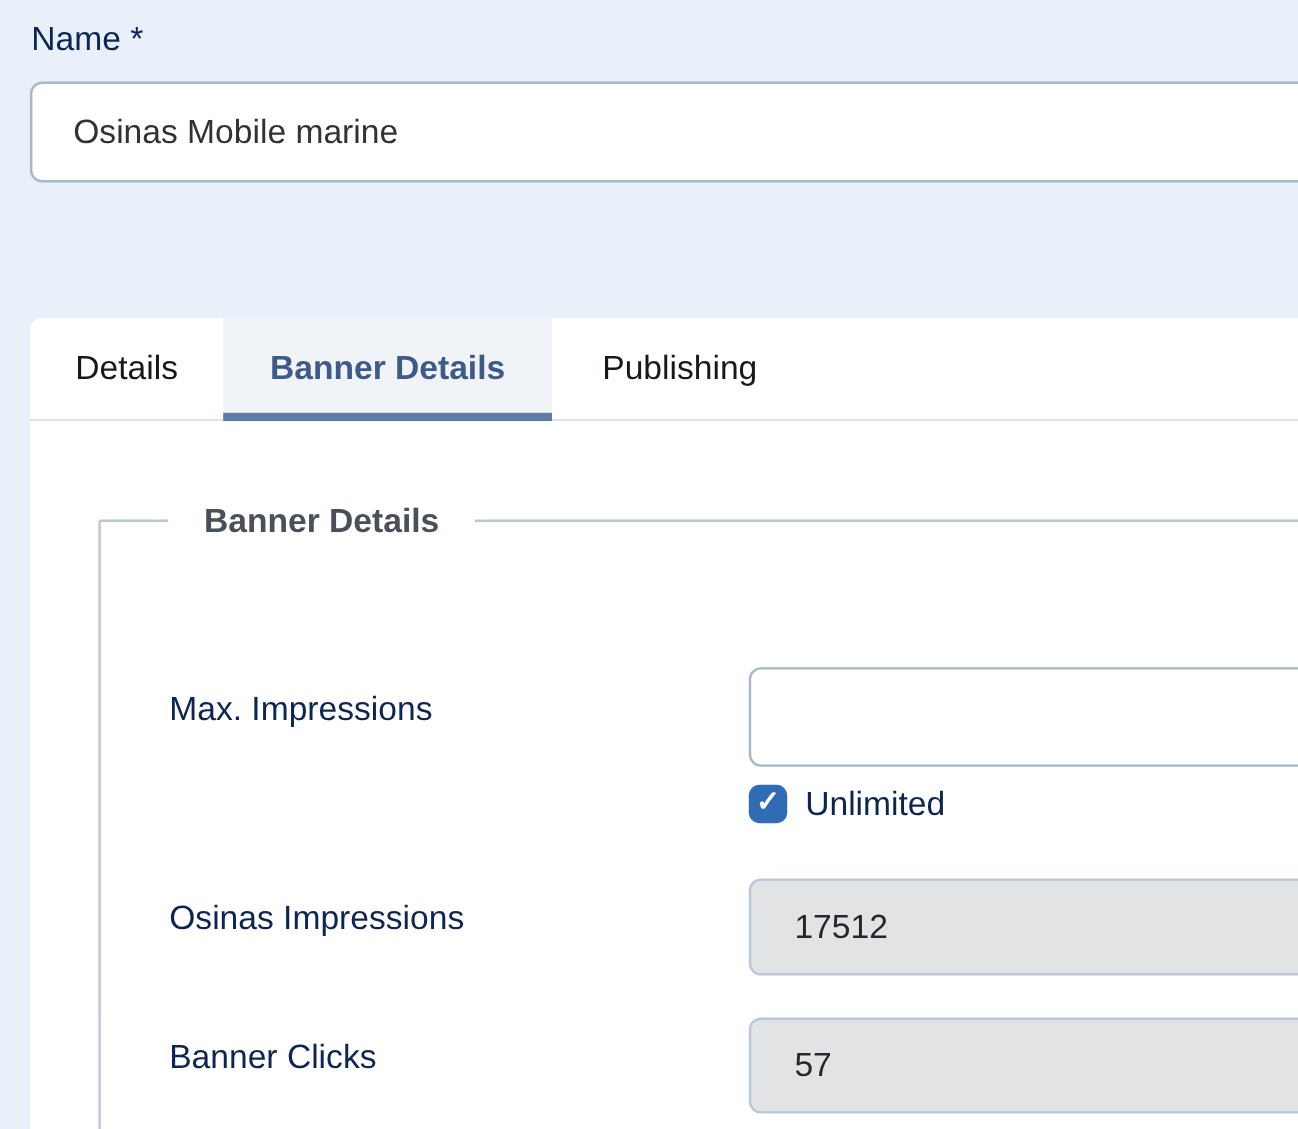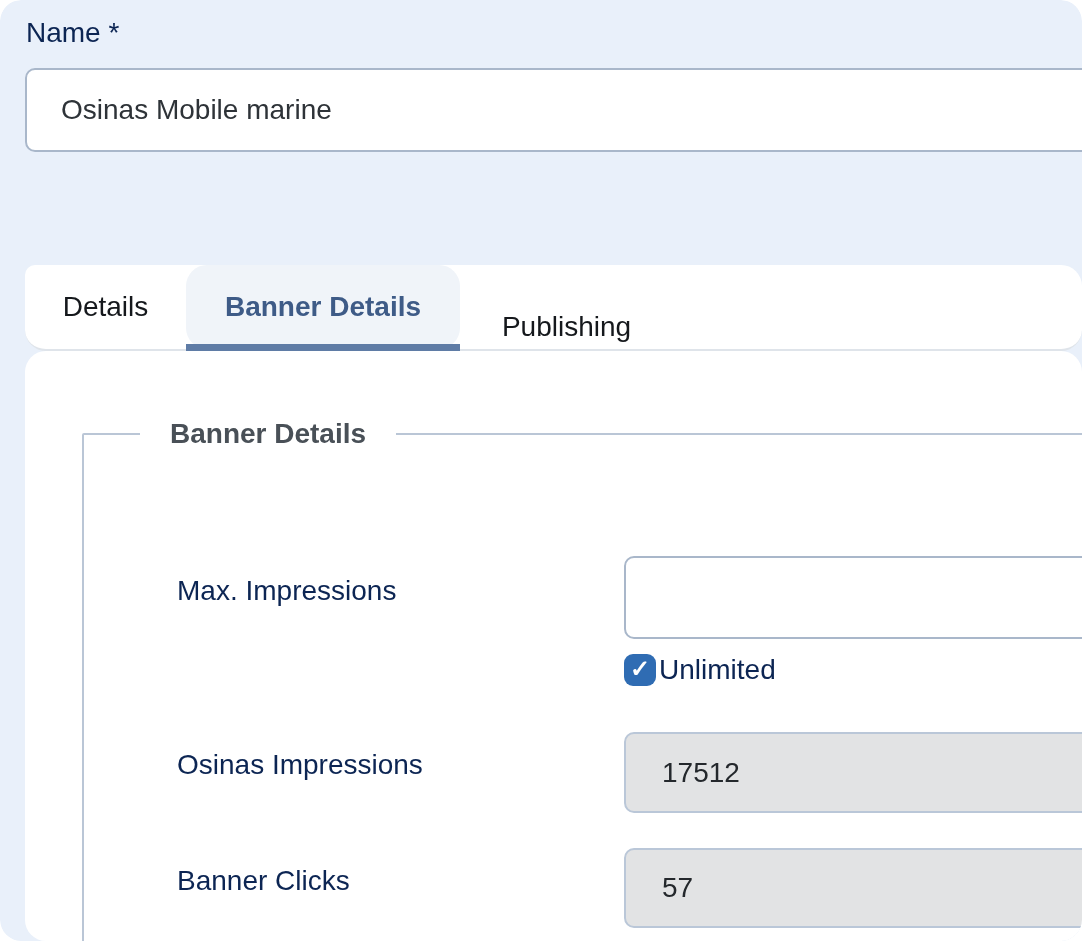--- a/index.html
+++ b/index.html
@@ -1,15 +1,15 @@
 <!DOCTYPE html>
 <html><head>
 <meta charset="utf-8">
 <style>
-  * { margin:0; padding:0; box-sizing:border-box;border-radius:21px; }
+  * { margin:0; padding:0; box-sizing:border-box; }
   html,body { width:1082px; height:941px; }
   body { font-family:"Liberation Sans", sans-serif; }
 
   .page {
     position:relative;
     width:1082px; height:941px;
     background:#e9f0fa;
     overflow:hidden;
   }
 
@@ -40,21 +40,21 @@
     display:flex;
   }
   .tab {
     height:100%;
     display:flex; align-items:center; justify-content:center;
     font-size:28px; color:#15181c;
     cursor:pointer;
   }
   .tab-details   { width:161px; border-top-left-radius:10px; }
   .tab-banner    { width:274px; }
-  .tab-publishing{ width:213px;margin-top:20px; }
+  .tab-publishing{ width:213px; }
   .tab.active {
     background:#f0f4f9;
     color:#3e5b87;
     font-weight:bold;
     position:relative;
   }
   .tab.active::after {
     content:"";
     position:absolute; left:0; right:0; bottom:-2px;
     height:7px;
@@ -79,21 +79,20 @@
   .bd-legend {
     margin-left:56px;
     padding:0 30px;
     font-size:28px; font-weight:bold; color:#495057;
   }
 
   .field-label {
     position:absolute; left:57px;
     font-size:28px; color:#0c2553;
     white-space:nowrap;
-    margin-left:36px;
   }
   .field-input {
     position:absolute; left:540px;
     width:540px;
     border-radius:10px;
     padding:0 20px 0 36px;
     font-family:"Liberation Sans", sans-serif;
     font-size:28px;
     outline:none;
   }
@@ -119,21 +118,21 @@
     display:flex; align-items:center; justify-content:center;
     cursor:pointer;
   }
   .checkbox .checkmark {
     color:#ffffff;
     font-size:24px; font-weight:bold;
     line-height:1;
     transform:translateY(-1px);
   }
   .check-label {
-    margin-left:3px;
+    margin-left:15px;
     font-size:28px; color:#0c2553;
     cursor:pointer;
   }
 
   .lbl-total-imp { top:299px; }
   .inp-total-imp { top:282px; height:81px; }
 
   .lbl-total-clicks { top:415px; }
   .inp-total-clicks { top:398px; height:80px; }
 </style>

